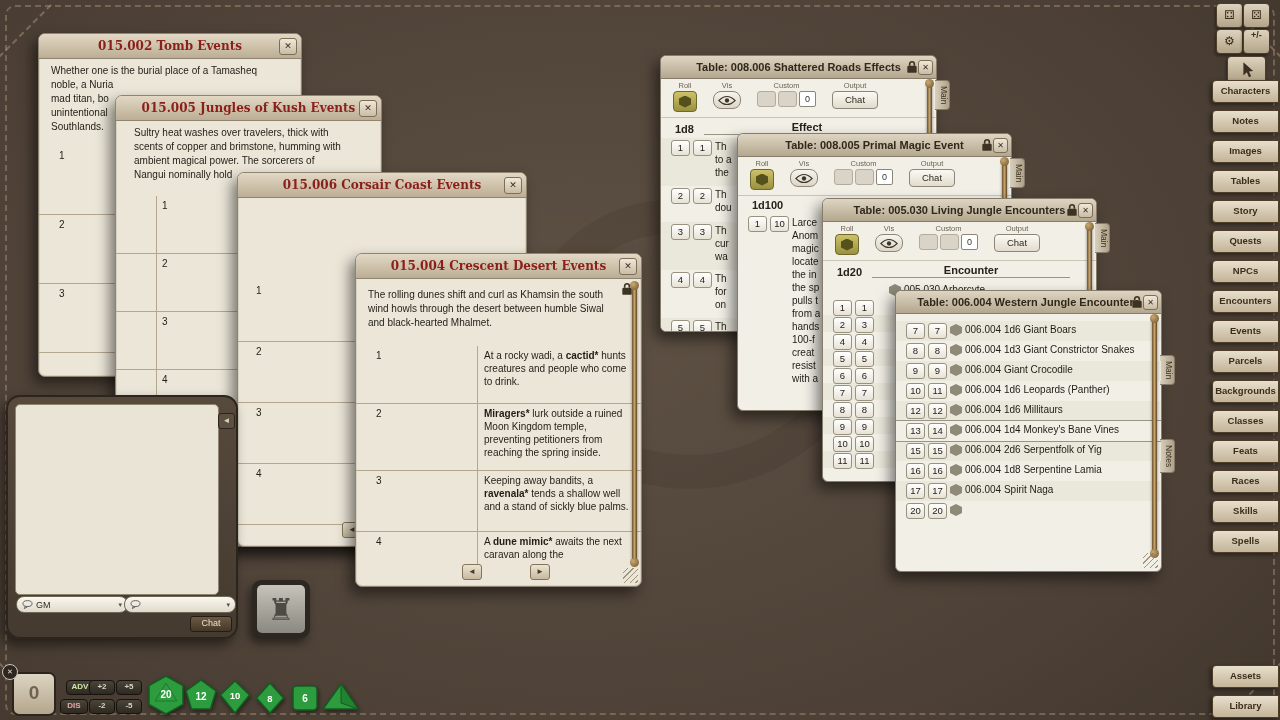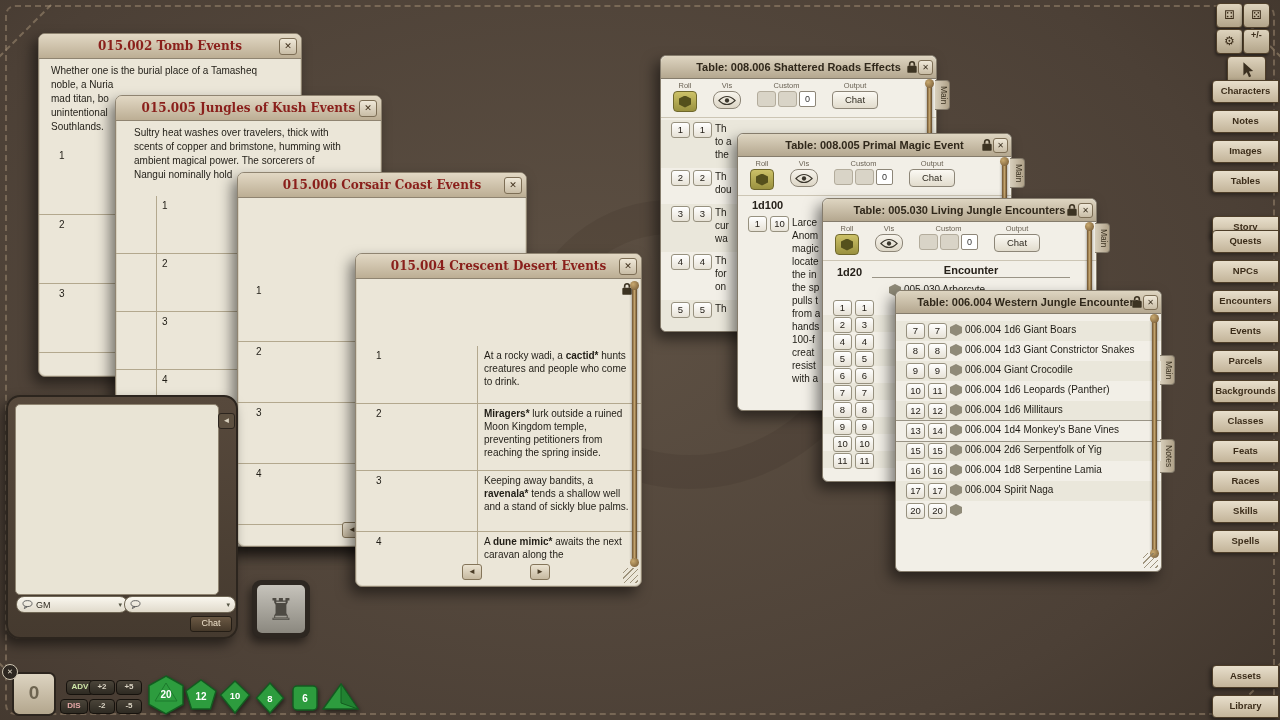--- a/index.html
+++ b/index.html
@@ -223,20 +223,25 @@
 
   <div class="sw" style="left:355px;top:253px;width:285px;height:332px;z-index:13">
     <div class="sw-title">
       <span class="sw-t">015.004 Crescent Desert Events</span>
       <span class="wclose">✕</span>
     </div>
     <svg class="lockp" style="right:8px;top:28px;position:absolute" viewBox="0 0 10 12">
       <path d="M3,5 V3.5 a2,2 0 0 1 4,0 V5" fill="none" stroke="#3c3322" stroke-width="1.4"></path>
       <rect x="1" y="5" width="8" height="6" rx="1" fill="#3c3322"></rect>
     </svg>
+    <div class="sw-body" style="top:34px;right:20px">
+      <div class="sw-line">The rolling dunes shift and curl as Khamsin the south</div>
+      <div class="sw-line">wind howls through the desert between humble Siwal</div>
+      <div class="sw-line">and black-hearted Mhalmet.</div>
+    </div>
     <div class="srows" style="top:92px">
       <div class="crow" style="height:57px">
         <div class="cnum">1</div>
         <div class="ctxt"><span>At a rocky wadi, a </span><b>cactid*</b><span> hunts creatures and people who come to drink.</span></div>
       </div>
       <div class="crow" style="height:66px">
         <div class="cnum">2</div>
         <div class="ctxt"><span></span><b>Miragers*</b><span> lurk outside a ruined Moon Kingdom temple, preventing petitioners from reaching the spring inside.</span></div>
       </div>
       <div class="crow" style="height:60px">
@@ -287,20 +292,24 @@
             <div class="crowx">
               <span class="graybtn"></span>
               <span class="graybtn"></span>
               <span class="valbox">0</span>
             </div>
           </div>
         <div class="cgroup">
             <div class="clabel">Output</div>
             <div class="chatoutbtn">Chat</div>
           </div>
+      </div>
+      <div class="dline">
+        <span class="dlab">1d8</span>
+        <span class="chead">Effect</span>
       </div>
       <div class="rows">
         <div class="trow z" style="min-height:44px">
           <span class="nbtn">1</span>
           <span class="nbtn">1</span>
           <span class="tl">
               <div class="fl">Th</div>
               <div class="fl">to a</div>
               <div class="fl">the</div>
             </span>
@@ -655,21 +664,21 @@
   <div class="pointerbtn">
     <svg width="18" height="18" viewBox="0 0 20 20">
       <path d="M6,1.5 L6,16 L9.8,12.5 L12.2,18 L14.6,17 L12.2,11.6 L16.8,11.2 Z" fill="#3a2f20"></path>
     </svg>
   </div>
 
   <div class="sbtn" style="top:80px">Characters</div>
   <div class="sbtn" style="top:110px">Notes</div>
   <div class="sbtn" style="top:140px">Images</div>
   <div class="sbtn" style="top:170px">Tables</div>
-  <div class="sbtn" style="top:216px">Story</div>
+  <div class="sbtn" style="top:200px">Story</div>
   <div class="sbtn" style="top:230px">Quests</div>
   <div class="sbtn" style="top:260px">NPCs</div>
   <div class="sbtn" style="top:290px">Encounters</div>
   <div class="sbtn" style="top:320px">Events</div>
   <div class="sbtn" style="top:350px">Parcels</div>
   <div class="sbtn" style="top:380px">Backgrounds</div>
   <div class="sbtn" style="top:410px">Classes</div>
   <div class="sbtn" style="top:440px">Feats</div>
   <div class="sbtn" style="top:470px">Races</div>
   <div class="sbtn" style="top:500px">Skills</div>

